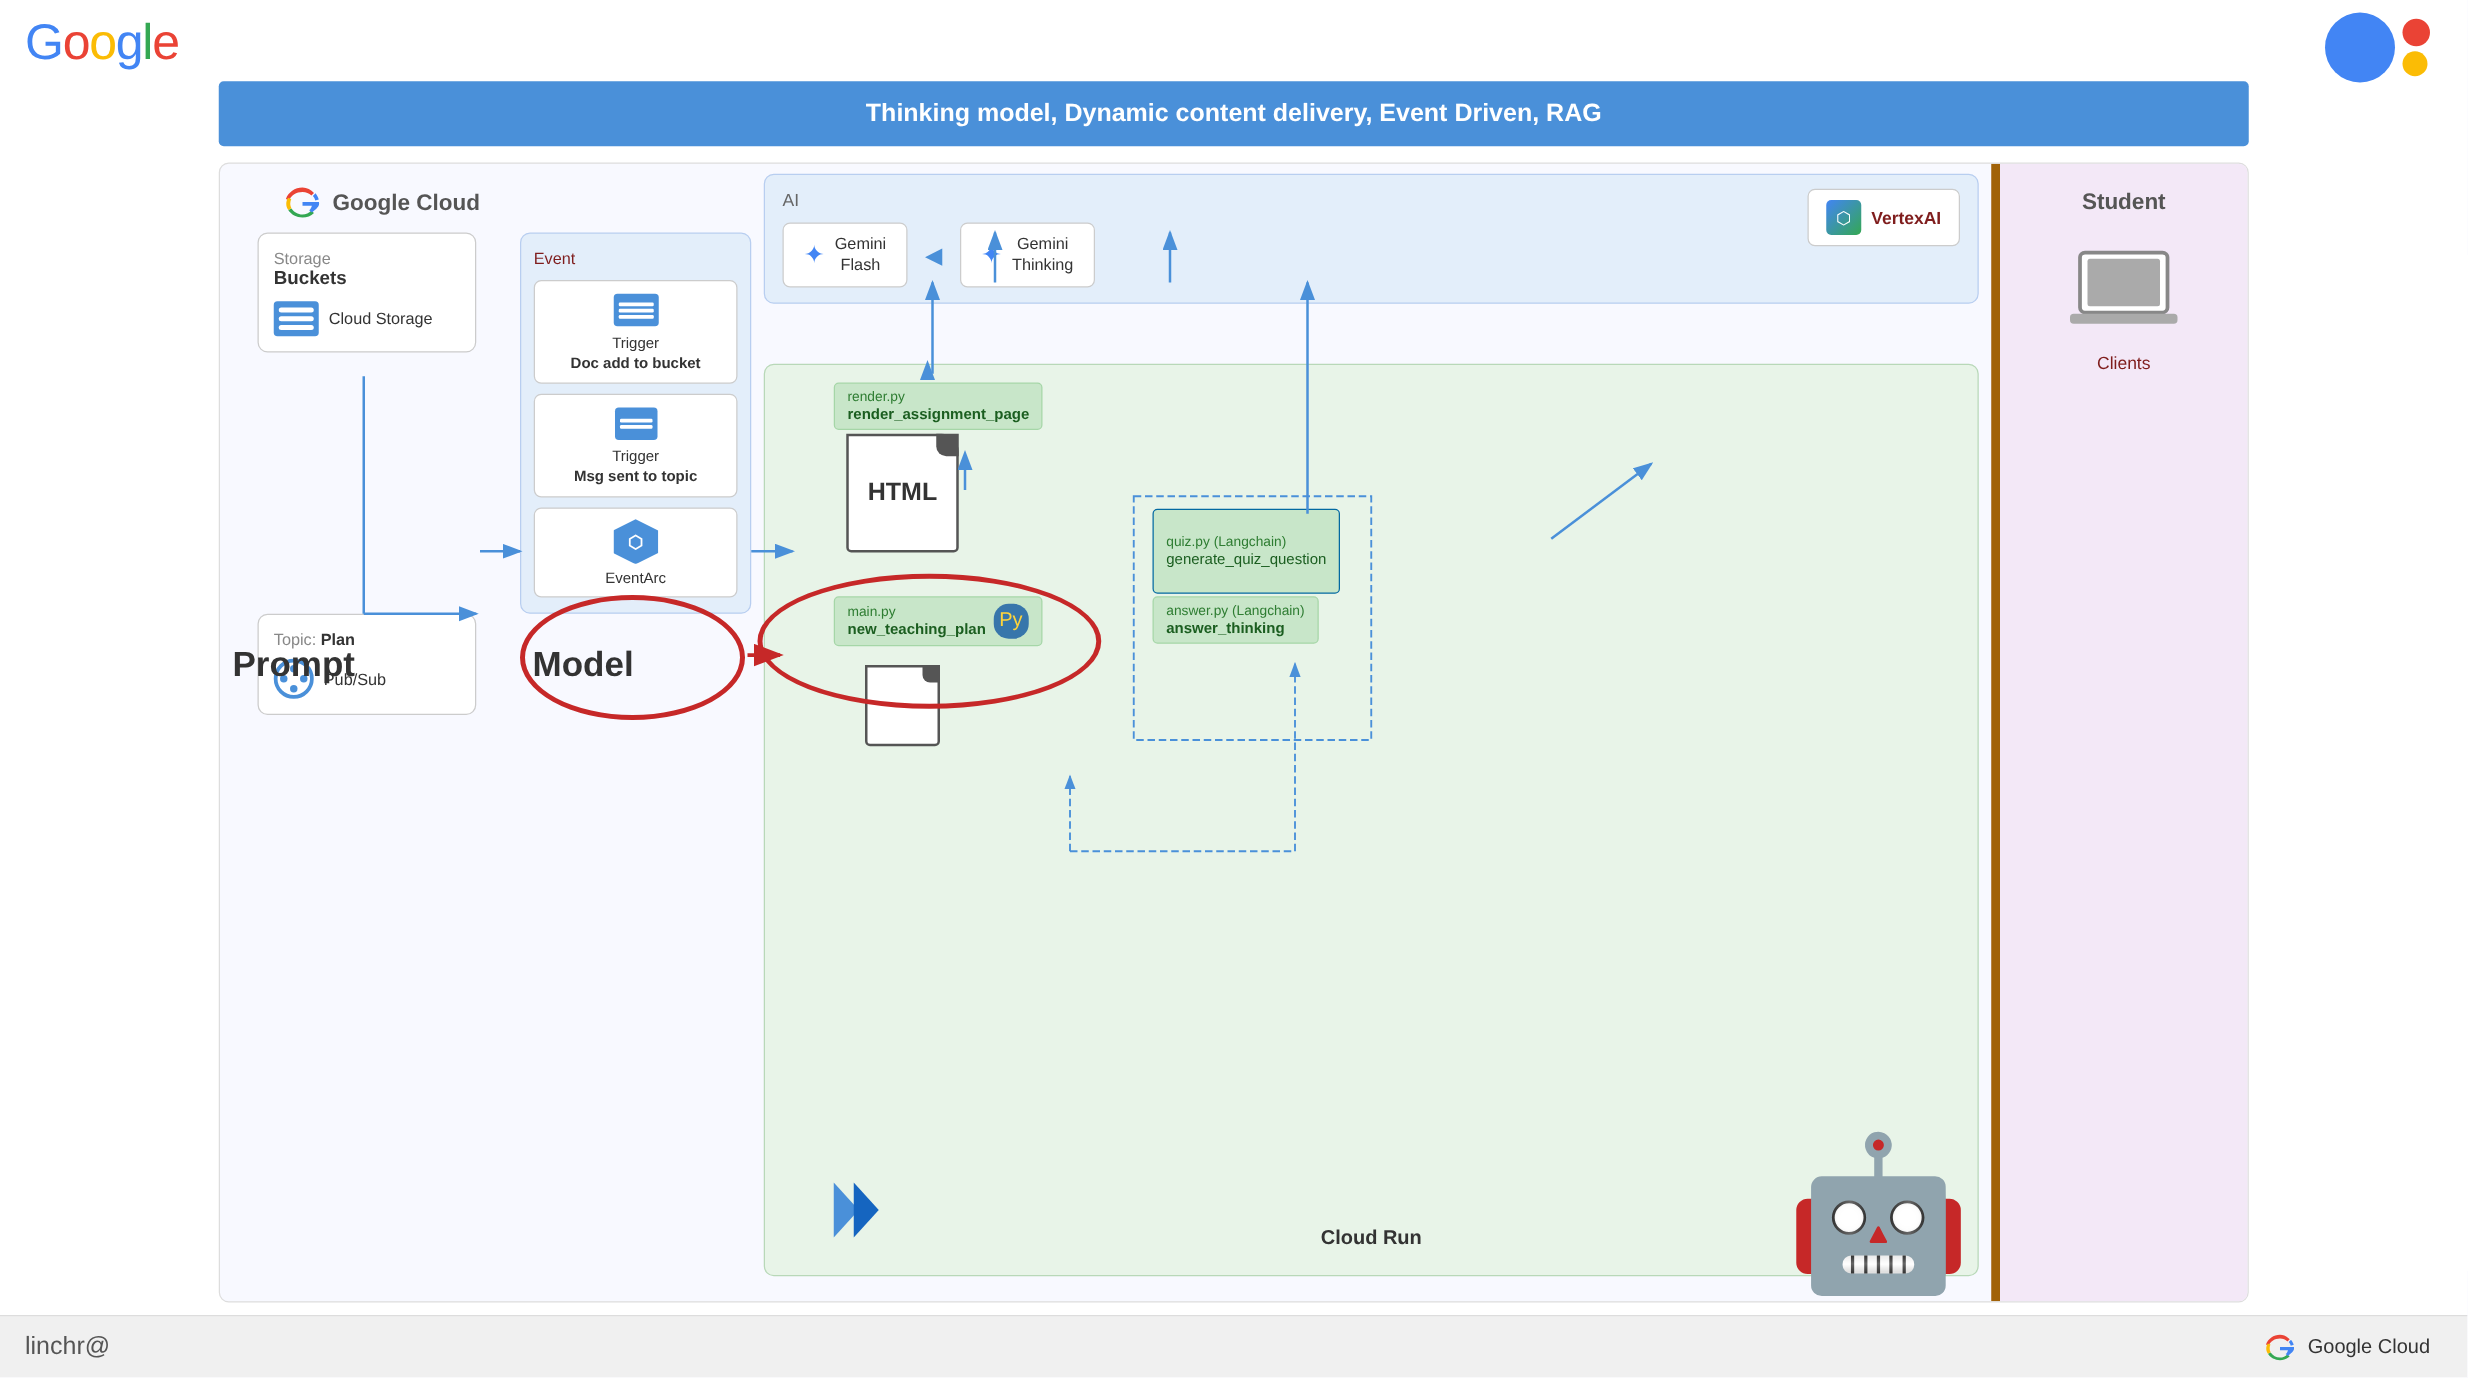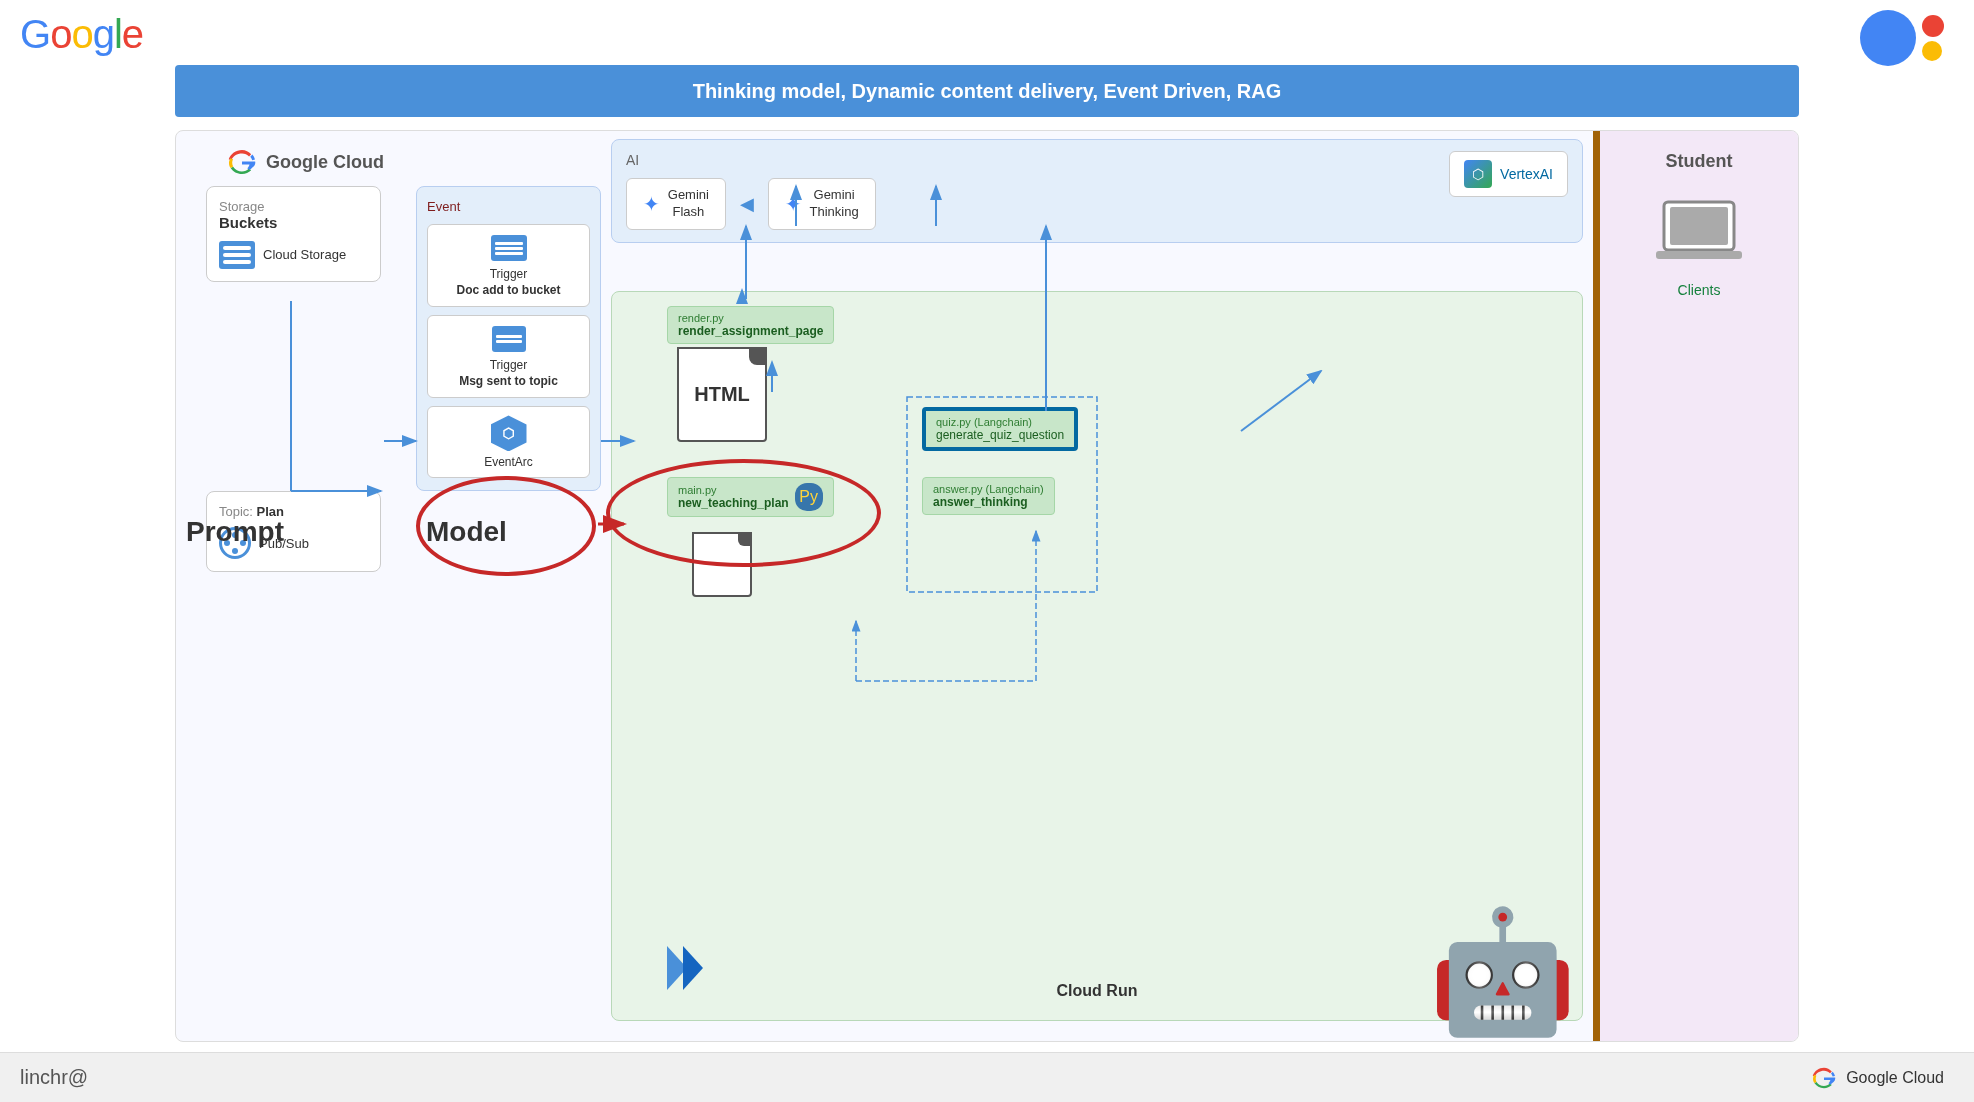--- a/index.html
+++ b/index.html
@@ -294,21 +294,21 @@
             <div>Thinking</div>
           </div>
       </div>
     </div>
   </div>
 
   <div style="position:absolute;top:20px;right:230px;background:#fff;border:1px solid #ccc;border-radius:6px;padding:8px 14px;display:flex;align-items:center;gap:8px;">
     <div style="width:28px;height:28px;background:linear-gradient(135deg,#4285F4,#34A853);border-radius:4px;display:flex;align-items:center;justify-content:center;">
       <span style="color:#fff;font-size:14px;">⬡</span>
     </div>
-    <div style="font-size:14px;color:#0369a1;font-weight:400;">VertexAI</div>
+    <div style="font-size:14px;color:#7f1d1d;font-weight:700;">VertexAI</div>
   </div>
 
   <div style="position:absolute;top:160px;left:435px;right:215px;bottom:20px;background:#e8f4e8;border:1px solid #b8d8b8;border-radius:8px;padding:12px;position:absolute;">
 
     <div style="position:absolute;top:14px;left:55px;background:#c8e6c9;border:1px solid #a5d6a7;border-radius:4px;padding:5px 10px;font-size:11px;color:#2e7d32;">
       <div>render.py</div>
       <div style="font-weight:700;font-size:12px;color:#1b5e20;">render_assignment_page</div>
     </div>
 
     <div style="position:absolute;top:55px;left:65px;width:90px;height:95px;background:#fff;border:2px solid #555;border-radius:0 14px 4px 4px;display:flex;align-items:center;justify-content:center;">
@@ -321,21 +321,21 @@
         <div>main.py</div>
         <div style="font-weight:700;font-size:12px;color:#1b5e20;">new_teaching_plan</div>
       </div>
       <div class="py-icon">Py</div>
     </div>
 
     <div style="position:absolute;top:240px;left:80px;width:60px;height:65px;background:#fff;border:2px solid #555;border-radius:0 10px 4px 4px;">
       <div style="position:absolute;top:-2px;right:-2px;width:14px;height:14px;background:#555;border-radius:0 0 0 6px;"></div>
     </div>
 
-    <div style="position:absolute;top:115px;left:310px;background:#c8e6c9;border:4px solid #0369a1;border-radius:4px;padding:5px 10px;font-size:11px;color:#2e7d32;">
+    <div style="position:absolute;top:115px;left:310px;background:#c8e6c9;border:1px solid #0369a1;border-radius:4px;padding:20px 10px;font-size:11px;color:#2e7d32;">
       <div>quiz.py (Langchain)</div>
       <div style="font-weight:400;font-size:12px;color:#1b5e20;">generate_quiz_question</div>
     </div>
 
     <div style="position:absolute;top:185px;left:310px;background:#c8e6c9;border:1px solid #a5d6a7;border-radius:4px;padding:5px 10px;font-size:11px;color:#2e7d32;">
       <div>answer.py (Langchain)</div>
       <div style="font-weight:700;font-size:12px;color:#1b5e20;">answer_thinking</div>
     </div>
 
     <div style="position:absolute;bottom:30px;left:55px;display:flex;gap:0px;">
@@ -375,21 +375,21 @@
   <div style="position:absolute;top:385px;left:250px;font-size:28px;font-weight:700;color:#333;">Model</div>
 
   <div style="position:absolute;top:0;right:0;width:205px;height:100%;background:#f3e8f7;border-left:7px solid #a16207;display:flex;flex-direction:column;align-items:center;padding-top:20px;">
     <div style="font-size:18px;font-weight:600;color:#555;margin-bottom:25px;">Student</div>
 
     <svg width="90" height="75" viewBox="0 0 90 75">
       <rect x="10" y="5" width="70" height="48" rx="4" ry="4" fill="#fff" stroke="#888" stroke-width="3"></rect>
       <rect x="16" y="10" width="58" height="38" rx="2" ry="2" fill="#aaa"></rect>
       <rect x="2" y="54" width="86" height="8" rx="3" ry="3" fill="#aaa"></rect>
     </svg>
-    <div style="font-size:14px;color:#15803d;margin-top:10px;">Clients</div>
+    <div style="font-size:14px;color:#7f1d1d;margin-top:10px;">Clients</div>
   </div>
 
   <div style="position:absolute;bottom:10px;right:220px;font-size:120px;line-height:1;">🤖</div>
 
   <svg style="position:absolute;top:0;left:0;width:100%;height:100%;pointer-events:none;overflow:visible;">
     <defs>
       <marker id="arrowhead" markerWidth="8" markerHeight="8" refX="7" refY="3" orient="auto">
         <path d="M0,0 L0,6 L8,3 z" fill="#4A90D9"></path>
       </marker>
       <marker id="arrowhead-red" markerWidth="8" markerHeight="8" refX="7" refY="3" orient="auto">

